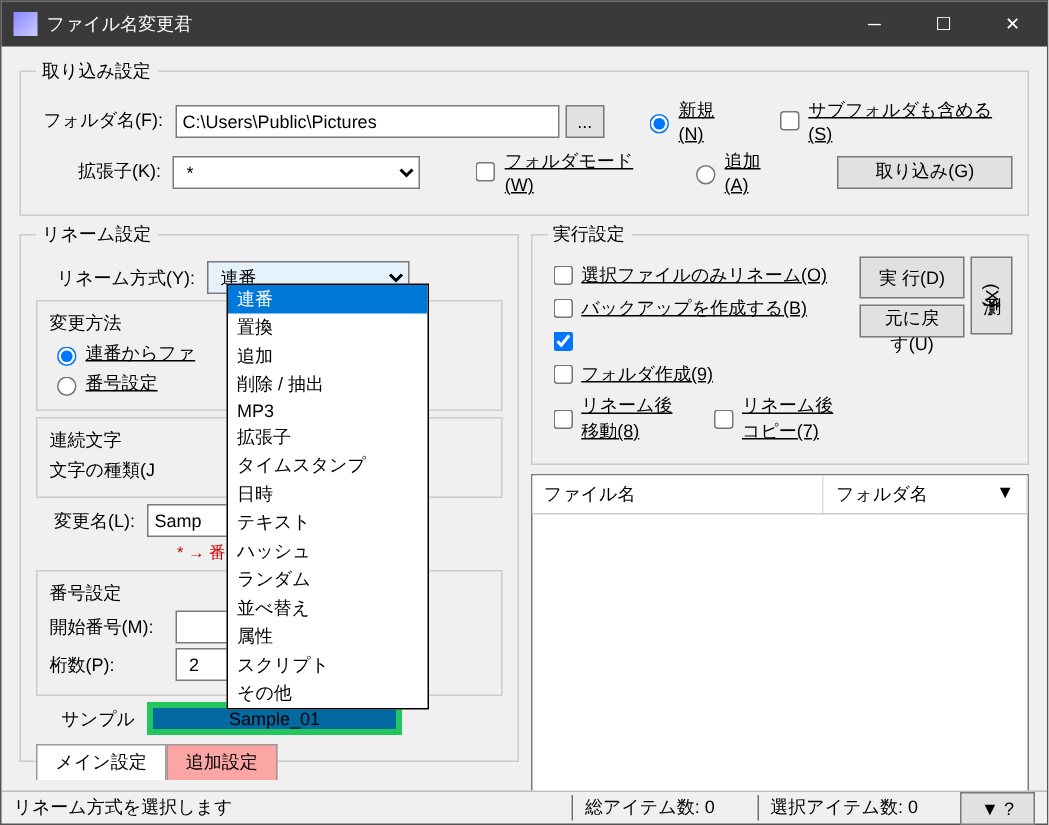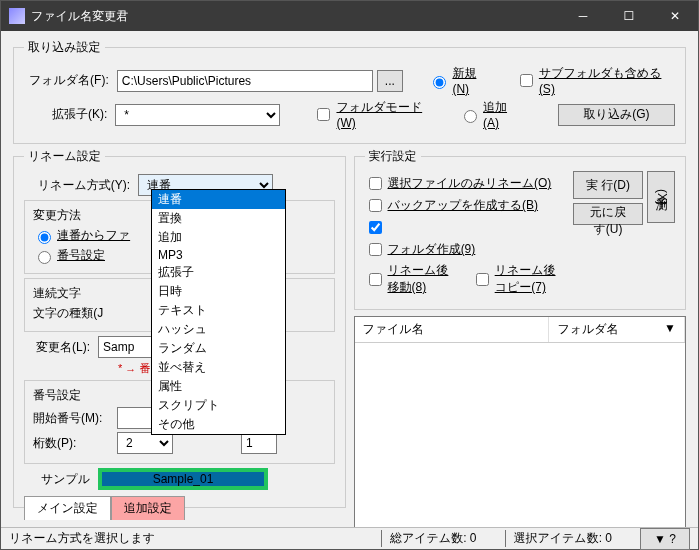--- a/index.html
+++ b/index.html
@@ -216,22 +216,24 @@
               </div>
           </div>
         </div>
       </div>
     </div>
 
     <div class="dropdown-open" id="dd">
         <div class="sel">連番</div>
         <div>置換</div>
         <div>追加</div>
+        <div>削除 / 抽出</div>
         <div>MP3</div>
         <div>拡張子</div>
+        <div>タイムスタンプ</div>
         <div>日時</div>
         <div>テキスト</div>
         <div>ハッシュ</div>
         <div>ランダム</div>
         <div>並べ替え</div>
         <div>属性</div>
         <div>スクリプト</div>
         <div>その他</div>
       </div>
 

